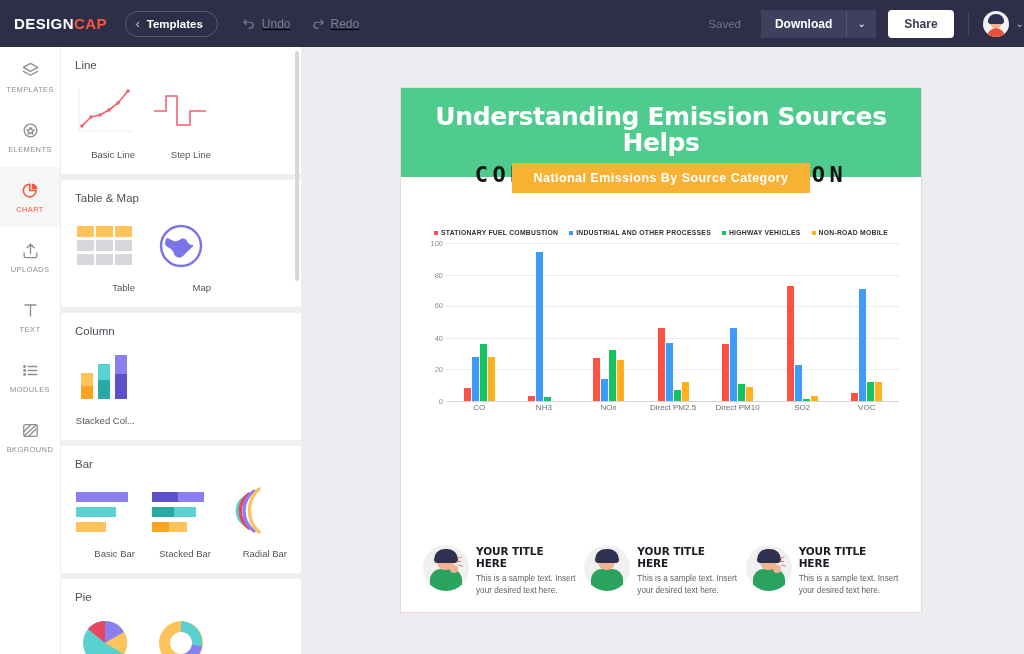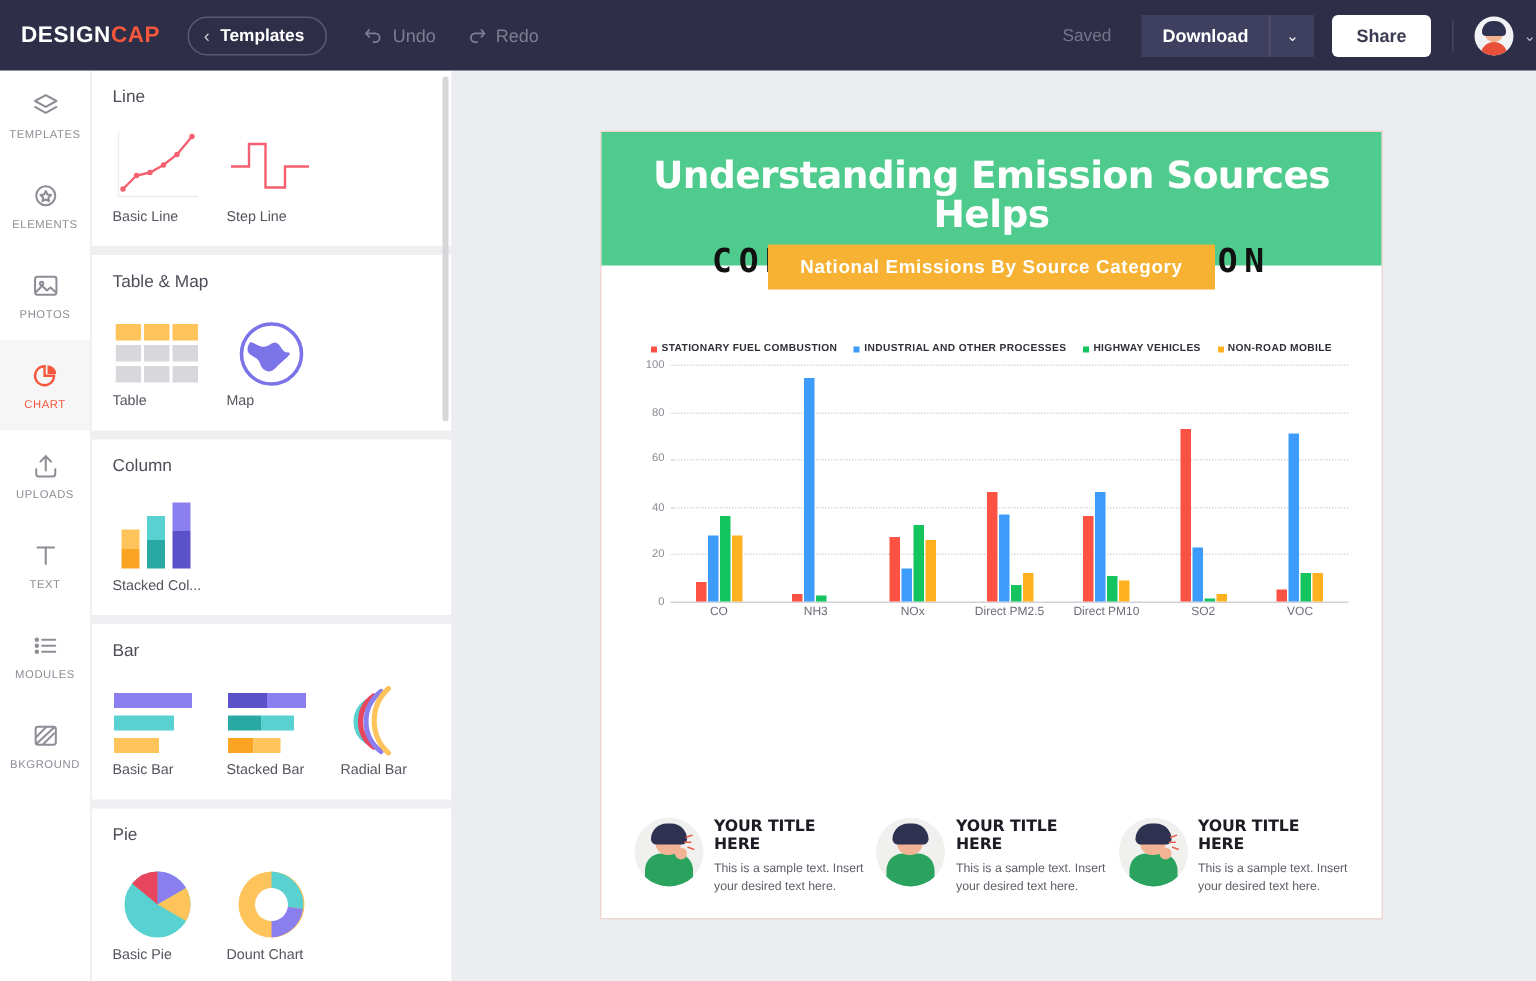--- a/index.html
+++ b/index.html
@@ -15,21 +15,21 @@
     background:#2e2e48; display:flex; align-items:center; z-index:20;
   }
   .logo{ margin-left:14px; font-size:15px; font-weight:bold; letter-spacing:.4px; }
   .logo .d{ color:#ffffff; } .logo .c{ color:#f4573b; }
   .tpl-btn{
     margin-left:18px; height:26px; padding:0 14px 0 10px; border:1px solid #5a5a75;
     border-radius:13px; display:flex; align-items:center; gap:7px;
     color:#fff; font-size:11.5px; font-weight:bold; cursor:pointer; background:transparent;
   }
   .tpl-btn .chev{ font-size:12px; font-weight:normal; color:#cfd0da; }
-  .undo-group{ margin-left:24px; display:flex; align-items:center; gap:20px; }
+  .undo-group{ margin-left:24px; display:flex; align-items:center; gap:20px;text-decoration:underline; }
   .ur{ display:flex; align-items:center; gap:6px; color:#7d7d93; font-size:12px; cursor:pointer; }
   .ur svg{ display:block; }
   .right-group{ margin-left:auto; display:flex; align-items:center; gap:0; }
   .saved{ color:#74748b; font-size:11.5px; margin-right:20px; }
   .dl-wrap{ display:flex; height:28px; border-radius:0; overflow:hidden; background:#3f3f60; }
   .dl-main{ padding:0 14px; display:flex; align-items:center; color:#fff; font-size:12px; font-weight:bold; cursor:pointer; }
   .dl-arrow{ width:30px; display:flex; align-items:center; justify-content:center; color:#fff;
              border-left:1px solid #55556f; cursor:pointer; font-size:10px; }
   .share-btn{
     margin-left:12px; height:28px; padding:0 16px; background:#fff; border-radius:4px;
@@ -51,21 +51,21 @@
   .rail-label{ font-size:7.5px; letter-spacing:.4px; }
 
   
   #panel{ position:absolute; left:61px; top:47px; width:240px; height:607px;
           background:#efeff1; overflow:hidden; }
   .grp{ background:#fff; margin:0 0 6px 0; padding:12px 4px 14px 14px; }
   .grp-title{ font-size:11.5px; color:#4e4e59; margin-bottom:10px; }
   .thumbs{ display:flex; gap:16px; }
   .thumb{ width:60px; cursor:pointer; }
   .thumb .box{ width:60px; height:54px; display:flex; align-items:flex-end; justify-content:center; }
-  .thumb .cap{ text-align:left; font-size:9.5px; color:#54545f; margin-top:4px;
+  .thumb .cap{ text-align:right; font-size:9.5px; color:#54545f; margin-top:14px;
                white-space:nowrap; overflow:hidden; text-overflow:ellipsis; }
   #panel-scrollbar{ position:absolute; right:2px; top:4px; width:4px; height:230px;
                     background:#d7d7da; border-radius:2px; }
 
   
   #workarea{ position:absolute; left:301px; top:47px; width:723px; height:607px; background:#ebedf0; }
   #canvas{ position:absolute; left:100px; top:41px; width:520px; height:524px; background:#fff;
            box-shadow:0 0 0 1px #f0d6d2; }
   .hdr{ height:89px; background:#4ecb8d; padding-top:16px; text-align:center; }
   .hdr h1{ font-family:"DejaVu Sans", sans-serif; font-weight:bold; color:#fff; font-size:25px;
@@ -166,28 +166,20 @@
       </svg>
       <span class="rail-label">TEMPLATES</span>
     </div>
     <div class="rail-item">
       <svg width="19" height="19" viewBox="0 0 24 24" fill="none" stroke="#8d8d96" stroke-width="1.7" stroke-linecap="round" stroke-linejoin="round">
         <circle cx="12" cy="12" r="8"></circle>
         <path d="M12 8l1.4 2.9 3.1.4-2.3 2.2.6 3.1L12 15.1 9.2 16.6l.6-3.1-2.3-2.2 3.1-.4z"></path>
       </svg>
       <span class="rail-label">ELEMENTS</span>
     </div>
-    <div class="rail-item">
-      <svg width="19" height="19" viewBox="0 0 24 24" fill="none" stroke="#8d8d96" stroke-width="1.7" stroke-linecap="round" stroke-linejoin="round">
-        <rect x="3" y="4.5" width="18" height="15" rx="2"></rect>
-        <circle cx="8.5" cy="10" r="1.4"></circle>
-        <path d="M4 17l5-5 4 4 3-2.5 4 3.5"></path>
-      </svg>
-      <span class="rail-label">PHOTOS</span>
-    </div>
     <div class="rail-item active">
       <svg width="19" height="19" viewBox="0 0 24 24">
         <path d="M11 4a8 8 0 1 0 8 8h-8z" fill="none" stroke="#f4573b" stroke-width="2"></path>
         <path d="M13.5 3.2v7.3h7.3a7.4 7.4 0 0 0-7.3-7.3z" fill="#f4573b"></path>
       </svg>
       <span class="rail-label">CHART</span>
     </div>
     <div class="rail-item">
       <svg width="19" height="19" viewBox="0 0 24 24" fill="none" stroke="#8d8d96" stroke-width="1.7" stroke-linecap="round" stroke-linejoin="round">
         <path d="M4 15v4a2 2 0 0 0 2 2h12a2 2 0 0 0 2-2v-4"></path>

